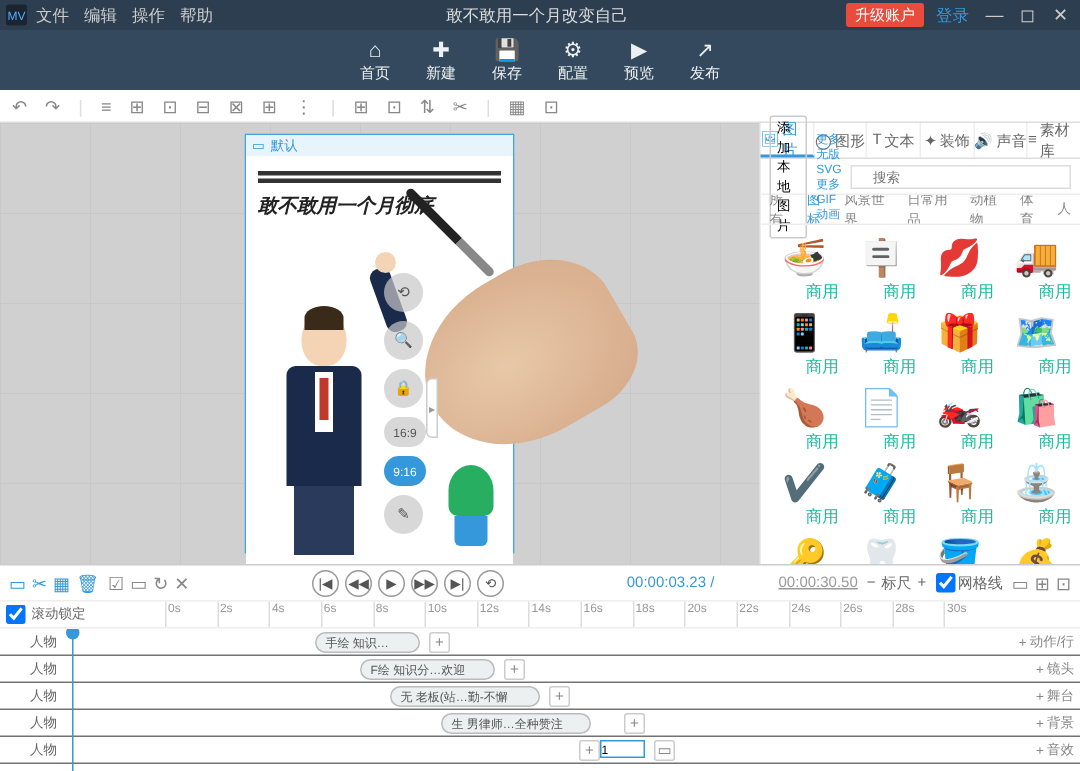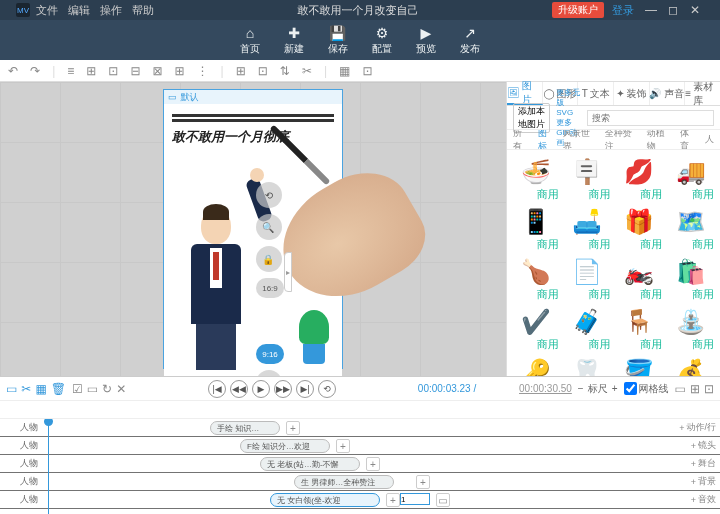--- a/index.html
+++ b/index.html
@@ -1,17 +1,17 @@
 <!DOCTYPE html>
 <html><head>
 <meta charset="utf-8">
 <style>
 * { margin: 0; padding: 0; box-sizing: border-box; font-family: "Microsoft YaHei", Arial, sans-serif; }
 body { width: 720px; height: 514px; background: #fff; overflow: hidden; font-size: 10px; }
-.titlebar { background: #2c3e50; height: 20px; display: flex; align-items: center; color: #ccc; padding: 0 16px; }
+.titlebar { background: #2c3e50; height: 20px; display: flex; align-items: center; color: #ccc; padding: 0 4px; }
 .titlebar .logo { width: 14px; height: 14px; background: #1a2530; border-radius: 2px; margin-right: 6px; font-size: 8px; display: flex; align-items: center; justify-content: center; color: #5af; }
 .titlebar .menu-item { margin-right: 10px; cursor: pointer; font-size: 11px; }
 .titlebar .title { flex: 1; text-align: center; font-size: 11px; color: #ddd; }
 .titlebar .right { display: flex; align-items: center; gap: 4px; }
 .titlebar .upgrade { background: #e74c3c; color: #fff; padding: 1px 6px; font-size: 10px; border-radius: 2px; }
 .titlebar .login { color: #3498db; font-size: 11px; margin: 0 4px; }
 .titlebar .win-btn { width: 18px; text-align: center; cursor: pointer; font-size: 12px; }
 .topnav { background: #34495e; height: 40px; display: flex; justify-content: center; align-items: center; gap: 24px; }
 .topnav .item { display: flex; flex-direction: column; align-items: center; color: #ecf0f1; cursor: pointer; }
 .topnav .item .icon { font-size: 14px; }
@@ -36,32 +36,32 @@
 .character .legs { width: 40px; height: 46px; background: #2a3a5a; margin: 0 auto; }
 .plant { position: absolute; bottom: 12px; right: 10px; width: 36px; height: 60px; }
 .plant .leaves { width: 30px; height: 34px; background: #27ae60; border-radius: 50% 50% 20% 20%; margin: 0 auto; }
 .plant .pot { width: 22px; height: 20px; background: #3498db; margin: 0 auto; border-radius: 0 0 4px 4px; }
 .hand-pen { position: absolute; top: 100px; left: 280px; z-index: 3; pointer-events: none; }
 .hand-pen .hand { width: 140px; height: 110px; background: radial-gradient(ellipse at 40% 50%, #e8c8a8, #d4a888); border-radius: 50% 40% 30% 50%; transform: rotate(-30deg); }
 .hand-pen .pen { position: absolute; top: -30px; left: -20px; width: 80px; height: 6px; background: linear-gradient(90deg, #222 60%, #888 60%); transform: rotate(45deg); border-radius: 3px; }
 .side-tools { position: absolute; right: 222px; top: 100px; display: flex; flex-direction: column; gap: 6px; z-index: 4; }
 .side-tools .tool { width: 26px; height: 26px; border-radius: 50%; background: rgba(200,200,200,0.7); display: flex; align-items: center; justify-content: center; font-size: 10px; color: #555; cursor: pointer; }
 .side-tools .ratio { width: 28px; height: 20px; border-radius: 10px; background: rgba(200,200,200,0.7); font-size: 8px; display: flex; align-items: center; justify-content: center; color: #555; }
-.side-tools .ratio.active { background: #3498db; color: #fff; margin-top: 40px; }
+.side-tools .ratio.active { background: #3498db; color: #fff; }
 .expand-handle { position: absolute; right: 214px; top: 170px; width: 8px; height: 40px; background: #fff; border: 1px solid #ccc; border-radius: 4px 0 0 4px; z-index: 4; cursor: pointer; display: flex; align-items: center; justify-content: center; font-size: 8px; color: #999; }
 .right-panel { width: 214px; background: #fff; border-left: 1px solid #ddd; display: flex; flex-direction: column; }
 .panel-tabs { display: flex; border-bottom: 1px solid #ddd; height: 24px; }
 .panel-tabs .tab { flex: 1; display: flex; align-items: center; justify-content: center; gap: 2px; font-size: 10px; color: #666; cursor: pointer; border-right: 1px solid #eee; }
 .panel-tabs .tab:last-child { border-right: none; }
 .panel-tabs .tab.active { color: #3498db; border-bottom: 2px solid #3498db; }
 .panel-tabs .tab .ic { font-size: 10px; }
 .panel-sub { display: flex; height: 24px; align-items: center; padding: 0 6px; gap: 6px; border-bottom: 1px solid #eee; }
 .panel-sub .btn { border: 1px solid #ccc; padding: 1px 4px; font-size: 9px; border-radius: 2px; cursor: pointer; }
 .panel-sub .links { display: flex; flex-direction: column; font-size: 8px; color: #3498db; line-height: 10px; }
-.panel-sub .search { flex: 1; border: 1px solid #ddd; height: 16px; font-size: 9px; padding: 0 4px; }
+.panel-sub .search { flex: 1; border: 1px solid #ddd; height: 16px; font-size: 9px; padding: 0 14px; }
 .panel-cats { display: flex; height: 20px; align-items: center; padding: 0 6px; gap: 8px; font-size: 9px; color: #888; border-bottom: 1px solid #eee; overflow: hidden; }
 .panel-cats .cat.active { color: #3498db; }
 .asset-grid { flex: 1; overflow: auto; padding: 4px; display: grid; grid-template-columns: repeat(4, 1fr); gap: 2px; }
 .asset { height: 48px; display: flex; flex-direction: column; align-items: center; cursor: pointer; position: relative; }
 .asset .thumb { width: 40px; height: 36px; display: flex; align-items: center; justify-content: center; font-size: 24px; }
 .asset .tag { font-size: 11px; color: #1abc9c; position: absolute; bottom: 0; right: 2px; }
 .timeline { height: 138px; background: #fff; border-top: 1px solid #ccc; display: flex; flex-direction: column; }
 .tl-toolbar { height: 24px; display: flex; align-items: center; padding: 0 6px; gap: 6px; border-bottom: 1px solid #eee; }
 .tl-toolbar .grp { display: flex; gap: 4px; color: #3498db; font-size: 12px; }
 .tl-toolbar .grp span { cursor: pointer; }
@@ -232,21 +232,21 @@
       <div class="links">
         <span>更多无版SVG</span>
         <span>更多GIF动画</span>
       </div>
       <input class="search" placeholder="搜索" style="">
     </div>
     <div class="panel-cats" id="cats">
         <span class="cat">所有</span>
         <span class="cat active">图标</span>
         <span class="cat">风景世界</span>
-        <span class="cat">全种赞注</span>
+        <span class="cat">日常用品</span>
         <span class="cat">动植物</span>
         <span class="cat">体育</span>
         <span class="cat">人</span>
       </div>
     <div class="asset-grid" id="assets">
         <div class="asset">
           <div class="thumb">🍜</div>
           <span class="tag">商用</span>
         </div>
         <div class="asset">
@@ -363,20 +363,42 @@
         <input type="checkbox" checked="" style=""> 
         <span>网格线</span>
       </label>
     <div class="grp" style="color:#888">
       <span>▭</span>
       <span>⊞</span>
       <span>⊡</span>
     </div>
   </div>
   <div class="tl-header">
+    <div class="left">
+      <input type="checkbox" checked="" style="">
+      <span>滚动锁定</span>
+    </div>
+    <div class="ruler" id="ruler">
+    <div class="tick">0s</div>
+        <div class="tick">2s</div>
+        <div class="tick">4s</div>
+        <div class="tick">6s</div>
+        <div class="tick">8s</div>
+        <div class="tick">10s</div>
+        <div class="tick">12s</div>
+        <div class="tick">14s</div>
+        <div class="tick">16s</div>
+        <div class="tick">18s</div>
+        <div class="tick">20s</div>
+        <div class="tick">22s</div>
+        <div class="tick">24s</div>
+        <div class="tick">26s</div>
+        <div class="tick">28s</div>
+        <div class="tick">30s</div>
+      </div>
     <div class="right"></div>
   </div>
   <div class="tl-rows" id="tlrows">
     <div class="playhead"></div>
   <div class="tl-row">
     <div class="lbl">人物</div>
     <div class="track">
           <div class="clip" style="left:100px;width:70px">手绘 知识…</div>
           <div class="add" style="left:176px">+</div>
         </div>
@@ -414,21 +436,20 @@
           <div class="add" style="left:306px">+</div>
         </div>
     <div class="side">
           <span class="plus">+</span>
           <span>背景</span>
         </div>
   </div>
       <div class="tl-row">
     <div class="lbl">人物</div>
     <div class="track">
-          <div class="clip active" style="left:160px;width:110px">无 女白领(坐-欢迎</div>
           <div class="add" style="left:276px">+</div>
           <input style="position: absolute; left: 290px; top: 2px; width: 30px; height: 12px; border: 1px solid rgb(52, 152, 219); font-size: 8px;" value="1">
           <div class="add" style="left:326px">▭</div>
         </div>
     <div class="side">
           <span class="plus">+</span>
           <span>音效</span>
         </div>
   </div>
     </div>

